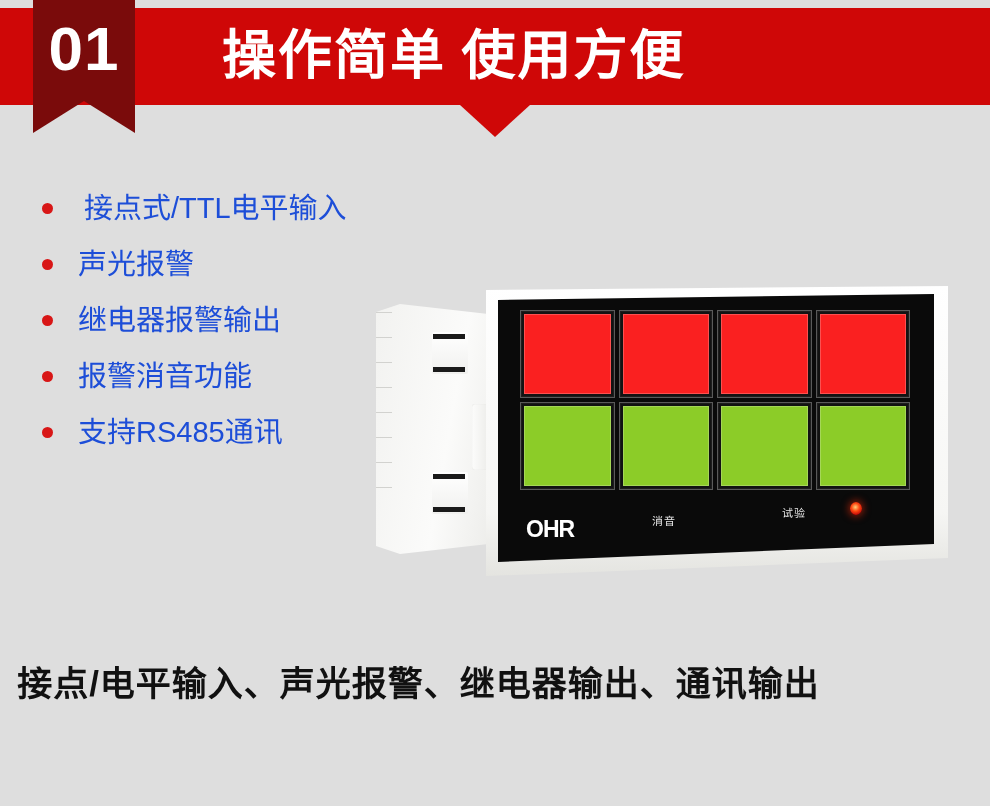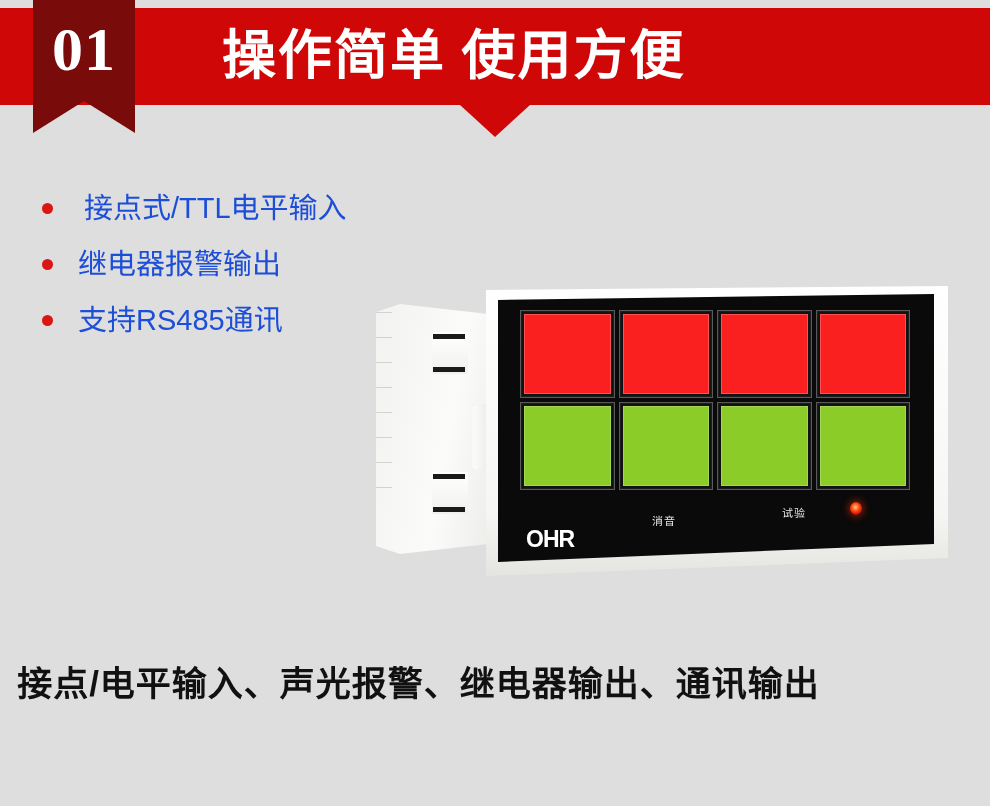--- a/index.html
+++ b/index.html
@@ -47,21 +47,21 @@
     align-items: flex-start;
     justify-content: center;
   }
   .ribbon-number {
     color: #ffffff;
     font-size: 62px;
     font-weight: bold;
     line-height: 1;
     margin-top: 18px;
     letter-spacing: 1px;
-    font-family: Liberation Serif, serif;
+    font-family: Liberation Sans, sans-serif;
   }
   .header-title {
     position: absolute;
     left: 222px;
     top: 14px;
     color: #ffffff;
     font-size: 54px;
     font-weight: bold;
     letter-spacing: 2px;
     line-height: 84px;
@@ -220,21 +220,20 @@
   }
   .device-logo {
     position: absolute;
     left: 150px;
     top: 230px;
     color: #ffffff;
     font-size: 23px;
     font-weight: bold;
     letter-spacing: -1px;
     font-family: "Liberation Sans", "DejaVu Sans", sans-serif;
-    margin-top: 10px;
   }
   .device-key-label {
     position: absolute;
     color: #e8e8e8;
     font-size: 11px;
     letter-spacing: 1px;
     font-family: "Liberation Sans", "DejaVu Sans", sans-serif;
   }
   .key-mute { left: 276px; top: 226px; text-align: right; }
   .key-test { left: 406px; top: 218px; }
@@ -267,21 +266,29 @@
 
 <div class="header-title">操作简单  使用方便</div>
 
 <ul class="features">
   <li class="feature-item">
     <span class="feature-bullet"></span>
     <span class="feature-label">接点式/TTL电平输入</span>
   </li>
   <li class="feature-item">
     <span class="feature-bullet"></span>
+    <span class="feature-label">声光报警</span>
+  </li>
+  <li class="feature-item">
+    <span class="feature-bullet"></span>
     <span class="feature-label">继电器报警输出</span>
+  </li>
+  <li class="feature-item">
+    <span class="feature-bullet"></span>
+    <span class="feature-label">报警消音功能</span>
   </li>
   <li class="feature-item">
     <span class="feature-bullet"></span>
     <span class="feature-label">支持RS485通讯</span>
   </li>
 </ul>
 
 <div class="device">
 
   <div class="device-body"></div>

